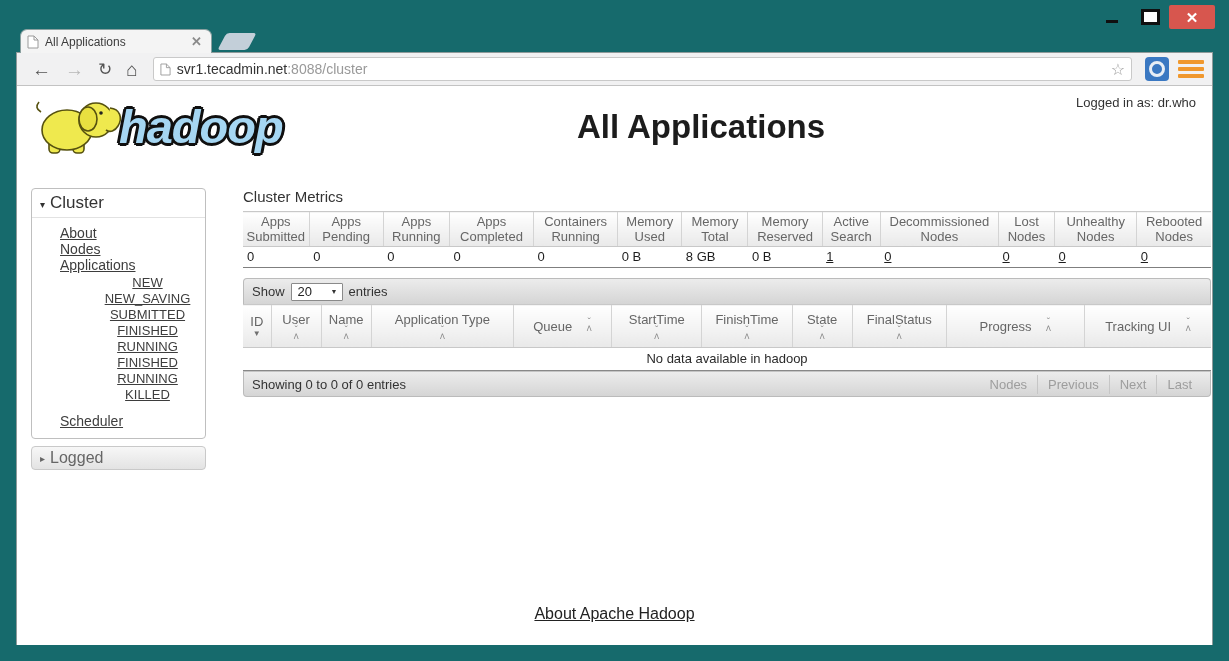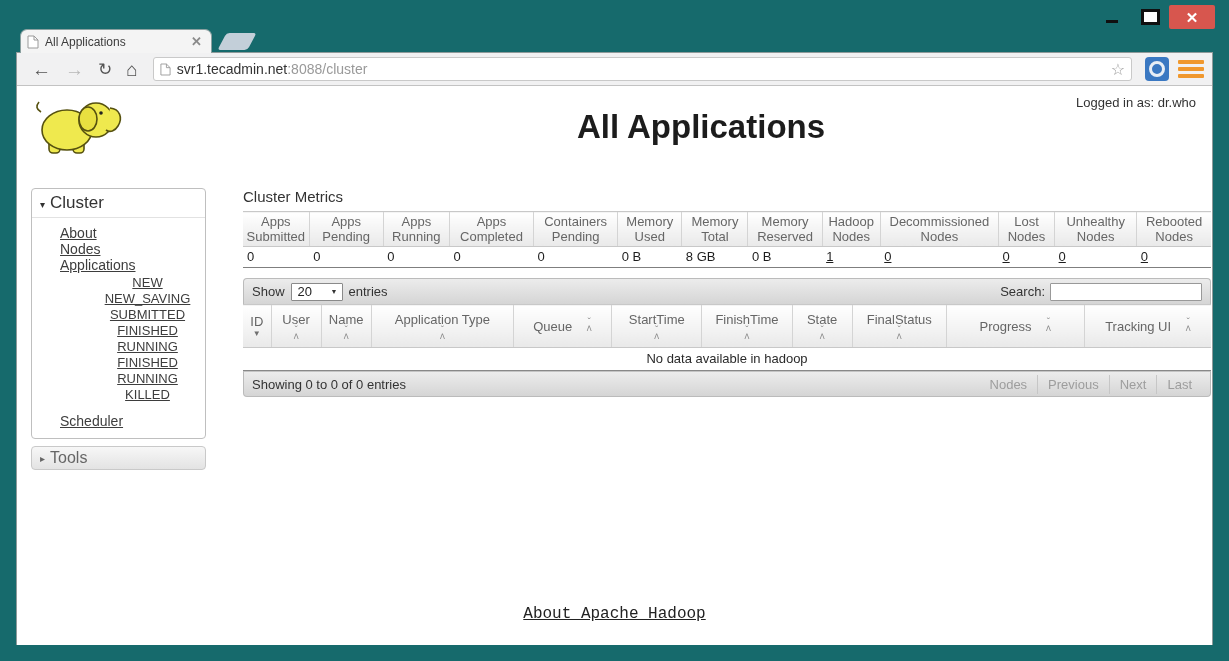--- a/index.html
+++ b/index.html
@@ -110,21 +110,21 @@
   .sort .s-dn{display:block;height:6px;}
   .sort-desc{color:#6f6f6f;font-size:8px;line-height:8px;}
   .empty-row td{font-size:13px;color:#2a2a2a;text-align:center;padding:3px 0 4px 0;
     border-bottom:1px solid #888;}
 
   .dt-info{font-size:13px;color:#333;}
   .paginate{margin-left:auto;display:flex;height:20px;align-items:center;}
   .page-btn{font-size:13px;color:#9d9d9d;padding:2px 10px;border-left:1px solid #c6c6c6;cursor:default;}
   .page-btn:first-child{border-left:none;}
 
-  .page-footer{position:absolute;left:0;right:0;top:519px;text-align:center;font-family:Liberation Mono, monospace;}
+  .page-footer{position:absolute;left:0;right:0;top:519px;text-align:center;}
   .page-footer a{font-size:16px;color:#222;text-decoration:underline;cursor:pointer;}
 </style>
 </head>
 <body>
 
 <div class="frame">
 
   <div class="win-controls">
     <div class="win-btn win-min">
         <i></i>
@@ -180,20 +180,21 @@
             <path d="M8 18 q-7 -4 -2 -10" fill="none"></path>
             <rect x="16" y="42" width="11" height="17" rx="4"></rect>
             <rect x="40" y="42" width="11" height="17" rx="4"></rect>
             <ellipse cx="34" cy="36" rx="25" ry="20"></ellipse>
             <circle cx="63" cy="26" r="17"></circle>
             <path d="M77 14 C 87 15 90 24 85 32 C 82 37 77 39 73 36"></path>
             <ellipse cx="55" cy="25" rx="9" ry="12" fill="#e8e040"></ellipse>
           </g>
           <circle cx="68" cy="19" r="1.8" fill="#222"></circle>
         </svg>
+        <span class="logo-word">hadoop</span>
       </div>
 
       <h1 class="page-title">All Applications</h1>
 
       <div class="content">
 
         <div class="sidebar">
           <div class="accordion">
             <div class="acc-header">
               <span class="caret">▾</span><span>Cluster</span>
@@ -211,21 +212,21 @@
                   <li><a>FINISHED</a></li>
                   <li><a>RUNNING</a></li>
                   <li><a>KILLED</a></li>
                 </ul>
               </li>
               <li class="sched"><a>Scheduler</a></li>
             </ul>
           </div>
           <div class="tools-bar">
             <span class="caret">▸</span>
-              <span>Tools</span>
+              <span>Logged</span>
           </div>
         </div>
 
         <div class="main">
           <h2 class="metrics-title">Cluster Metrics</h2>
 
           <table class="metrics-table">
             <colgroup>
               <col style="width:66px">
                 <col style="width:74px">
@@ -240,25 +241,25 @@
                 <col style="width:56px">
                 <col style="width:82px">
                 <col style="width:74px">
             </colgroup>
             <tbody>
                 <tr>
               <th>Apps Submitted</th>
               <th>Apps Pending</th>
               <th>Apps Running</th>
               <th>Apps Completed</th>
-              <th>Containers Pending</th>
+              <th>Containers Running</th>
               <th>Memory Used</th>
               <th>Memory Total</th>
               <th>Memory Reserved</th>
-              <th>Hadoop Nodes</th>
+              <th>Active Search</th>
               <th>Decommissioned Nodes</th>
               <th>Lost Nodes</th>
               <th>Unhealthy Nodes</th>
               <th>Rebooted Nodes</th>
             </tr>
             <tr>
               <td>0</td>
               <td>0</td>
               <td>0</td>
               <td>0</td>
@@ -275,24 +276,20 @@
           </tbody>
             </table>
 
           <div class="dt-bar top">
             <span>Show</span>
             <span class="len-select">
               <span>20</span>
               <span class="sel-caret">▼</span>
             </span>
             <span>entries</span>
-            <span class="dt-search">
-              <span>Search:</span>
-              <input class="search-input" type="text" value="" style="">
-            </span>
           </div>
 
           <table class="apps-table">
             <colgroup>
               <col style="width:28px">
                 <col style="width:50px">
                 <col style="width:50px">
                 <col style="width:142px">
               <col style="width:98px">
                 <col style="width:90px">

